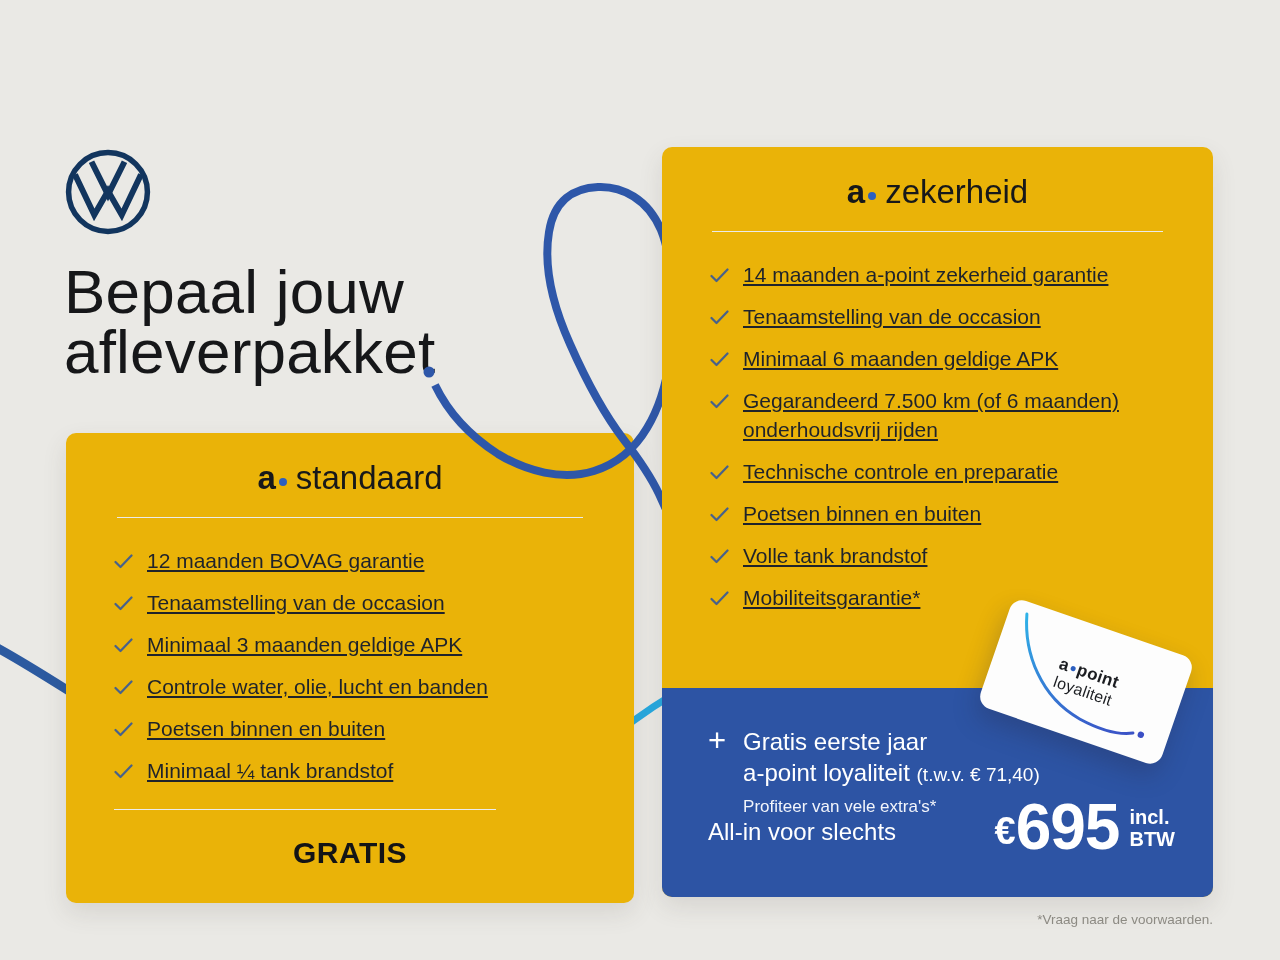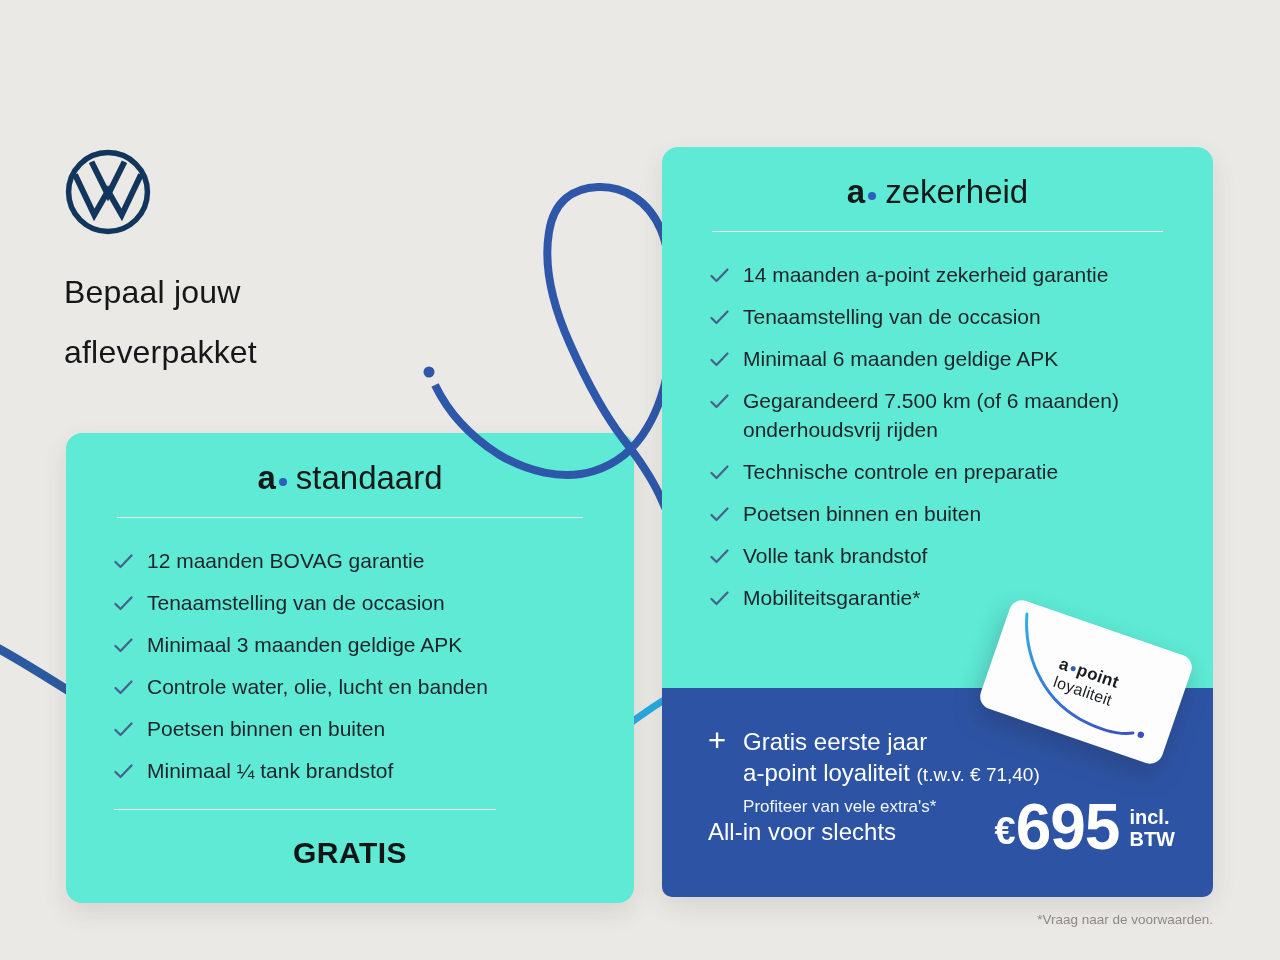--- a/index.html
+++ b/index.html
@@ -10,44 +10,44 @@
     color:#17181a;
   }
   svg{display:block;}
   
   .bg-lines{position:absolute;left:0;top:0;z-index:0;}
   
   .vw-logo{position:absolute;left:64px;top:148px;width:88px;height:88px;z-index:1;}
   
   .headline{
     position:absolute;left:64px;top:262px;z-index:1;
-    font-size:32px;line-height:60px;font-weight:500;letter-spacing:.2px;color:#161719;
+    font-size:62px;line-height:60px;font-weight:500;letter-spacing:.2px;color:#161719;
   }
   
   .swirl{position:absolute;left:0;top:0;z-index:2;pointer-events:none;}
   
   .card{
-    position:absolute;background:#5eead4;border-radius:16px;
+    position:absolute;background:#eab308;border-radius:10px;
     box-shadow:0 10px 24px rgba(70,68,60,.12);
   }
   .card-left{left:66px;top:433px;width:568px;height:470px;z-index:1;}
   .card-right{left:662px;top:147px;width:551px;height:750px;z-index:3;}
   .card-title{
     text-align:center;padding-top:26px;font-size:33px;color:#17181a;font-weight:500;
   }
   .title-a{font-weight:700;}
   .title-dot{
     display:inline-block;width:8px;height:8px;border-radius:50%;
     background:#2c5fc0;margin:0 9px 3px 3px;
   }
   .card-divider{height:1px;background:#ebebea;margin:20px auto 0;width:82%;}
   .features{list-style:none;margin:28px 0 0;padding:0 34px 0 48px;}
   .feature{
     display:flex;gap:14px;align-items:flex-start;
-    font-size:21px;line-height:29px;color:#1f232b;margin-bottom:13px;
+    font-size:21px;line-height:29px;color:#1f232b;margin-bottom:13px;text-decoration:underline;
   }
   .check-icon{flex:0 0 auto;margin-top:8px;}
   
   .price-divider{height:1px;background:#ececeb;margin:24px 0 0 48px;width:382px;}
   .gratis{
     text-align:center;font-size:30px;font-weight:700;letter-spacing:.5px;
     margin-top:26px;color:#131416;
   }
   
   .promo-panel{

